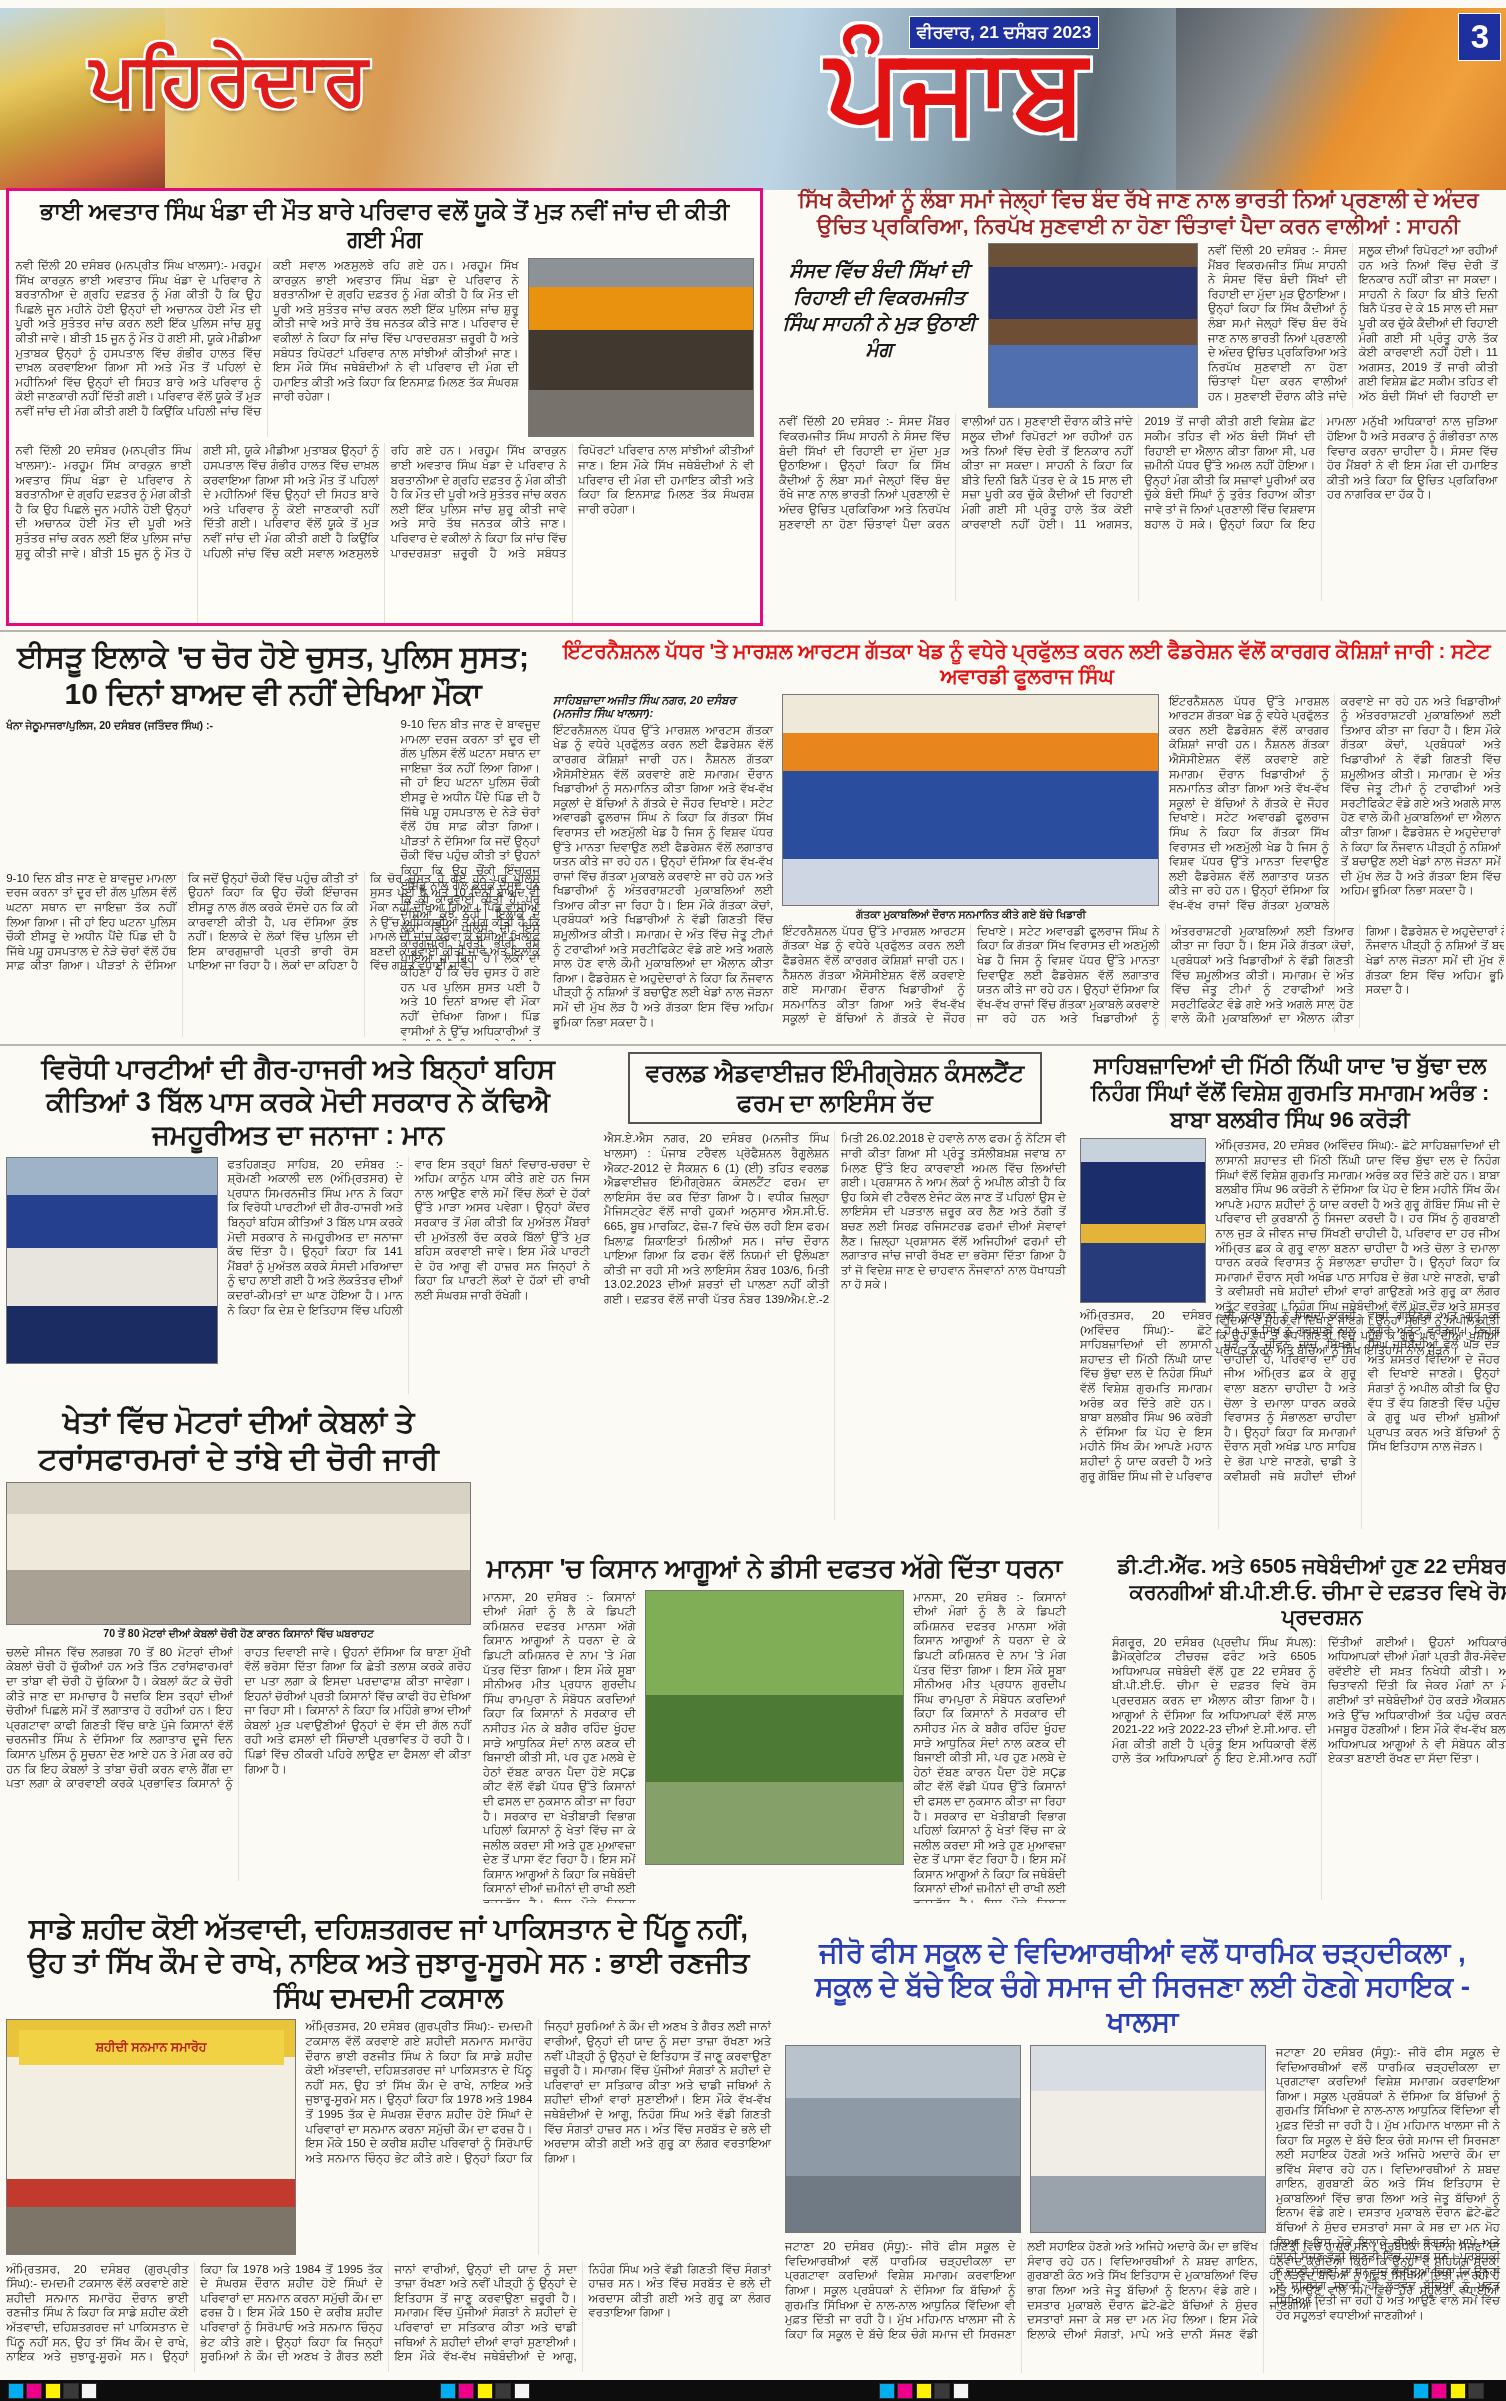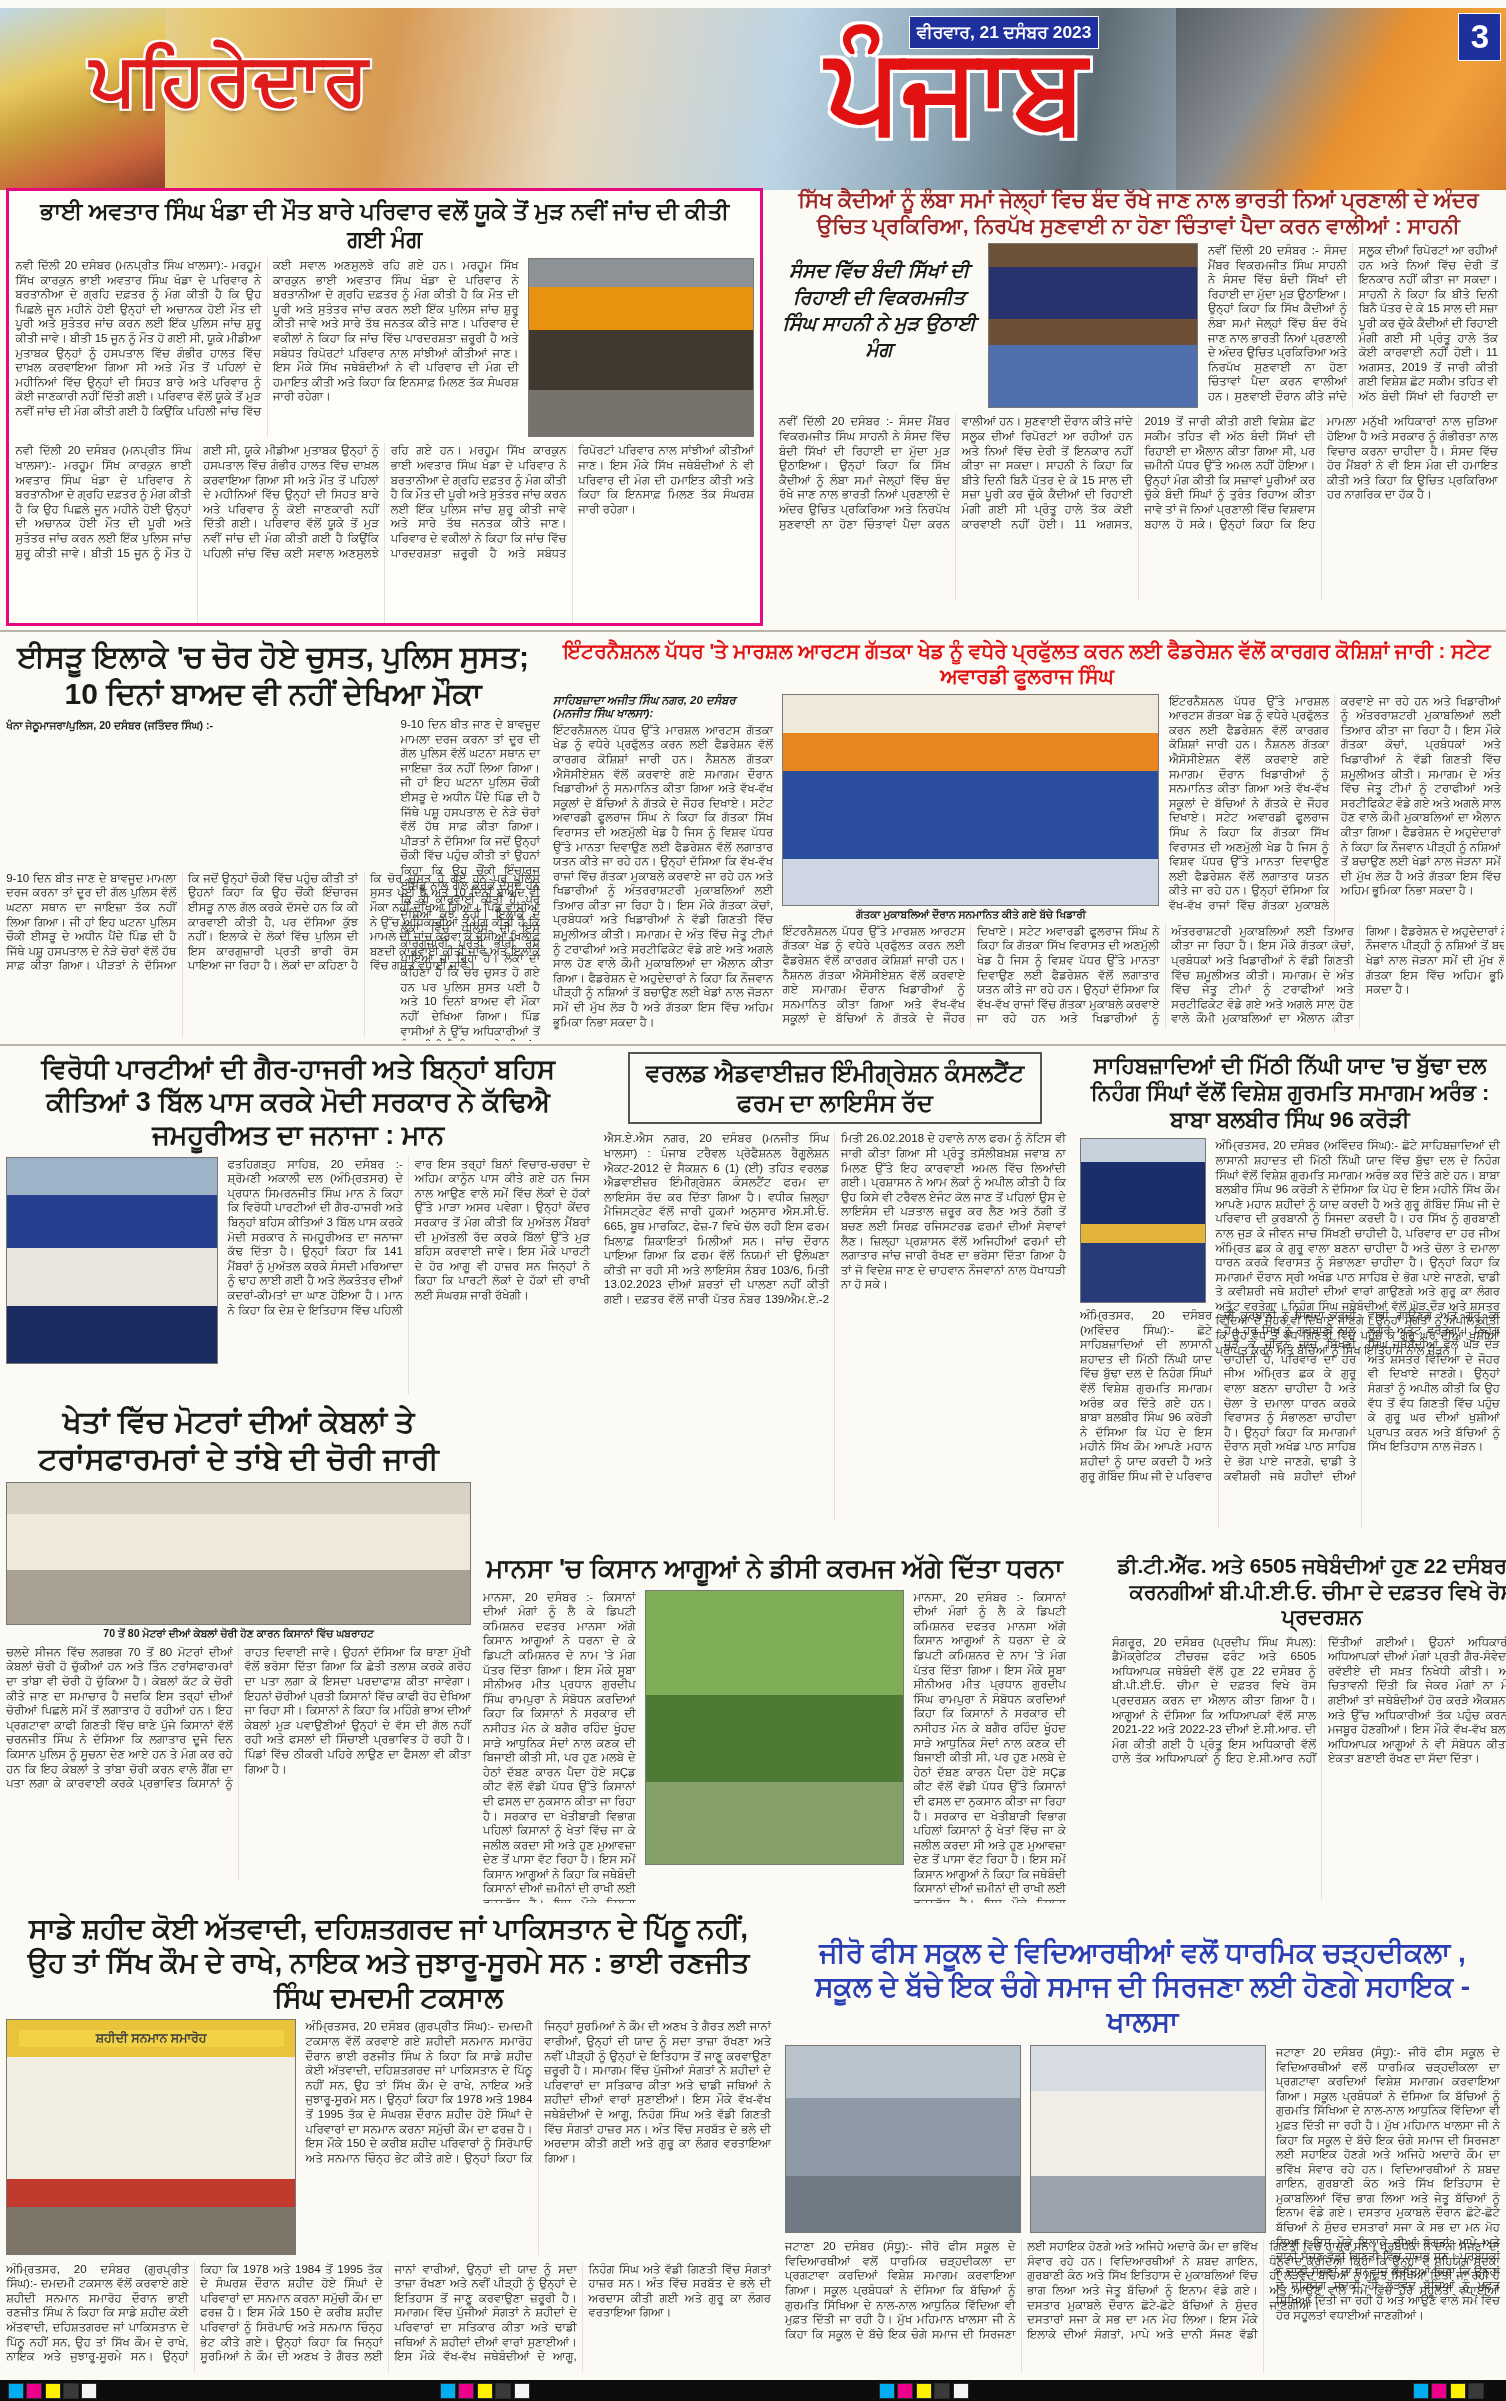--- a/index.html
+++ b/index.html
@@ -37,21 +37,21 @@
   .ph-jail{background:linear-gradient(180deg,#cfd8de 0 26%,#7a2c23 26% 34%,#f3efe6 34% 78%,#b4ab9b 78%);}
   .ph-gatka{background:linear-gradient(180deg,#efe9da 0 18%,#e8851c 18% 36%,#2b4d9e 36% 78%,#cdd6e2 78%);}
   .ph-mann{background:linear-gradient(180deg,#9fb3c8 0 18%,#25408f 18% 44%,#e8e5df 44% 72%,#1b2c63 72%);}
   .ph-nihang{background:linear-gradient(180deg,#c8d2dc 0 14%,#1b2d6b 14% 52%,#e3b33a 52% 64%,#273a7a 64%);}
   .ph-farmers{background:linear-gradient(180deg,#d8d2c4 0 22%,#efe9dc 22% 62%,#a9a294 62%);}
   .ph-protest{background:linear-gradient(180deg,#7fae57 0 38%,#4d7a35 38% 70%,#86a06a 70%);}
   .ph-stage{background:linear-gradient(180deg,#e9c33a 0 16%,#f3eee2 16% 68%,#c23a2e 68% 80%,#7d7668 80%);}
   .ph-school1{background:linear-gradient(180deg,#b9c3cc 0 28%,#8e9aa5 28% 70%,#6f7a85 70%);}
   .ph-school2{background:linear-gradient(180deg,#d7dde2 0 24%,#f0ede6 24% 70%,#9aa2ab 70%);}
   .ph-sign{position:absolute;left:8%;top:40%;font-size:11.8px;font-weight:bold;color:#233;background:rgba(255,255,255,.82);padding:0.8px 4.7px;}
-  .ph-banner{position:absolute;left:4%;top:4%;width:92%;font-size:12.6px;font-weight:bold;color:#404040;background:#f2d245;text-align:center;padding:1px 0;}
+  .ph-banner{position:absolute;left:4%;top:4%;width:92%;font-size:12.6px;font-weight:bold;color:#b91c1c;background:#f2d245;text-align:center;padding:10px 0;}
   
   .footer{position:absolute;left:0;top:2380px;width:1506px;height:21px;background:#0d0d0d;}
   .swgrp{position:absolute;top:3.1px;display:flex;gap:2.4px;}
   .sw{width:14px;height:14px;border:0.8px solid #2a2a2a;}
   .sw-c{background:#00aeef}.sw-m{background:#ec008c}.sw-y{background:#fff200}.sw-k{background:#3a3a3a}.sw-w{background:#f4f4f4}
 </style>
 </head>
 <body>
 
 <div class="page">
@@ -140,21 +140,21 @@
   </div>
 
   <div class="art" style="left:3.1px;top:1401px;width:471px;height:502px;padding:1.6px 3.1px;box-sizing:border-box;">
     <div class="hl" style="font-size:30px;">ਖੇਤਾਂ ਵਿੱਚ ਮੋਟਰਾਂ ਦੀਆਂ ਕੇਬਲਾਂ ਤੇ ਟਰਾਂਸਫਾਰਮਰਾਂ ਦੇ ਤਾਂਬੇ ਦੀ ਚੋਰੀ ਜਾਰੀ</div>
     <div class="ph ph-farmers" style="width:465px;height:143px;margin-top:4.7px;"></div>
     <div class="cap">70 ਤੋਂ 80 ਮੋਟਰਾਂ ਦੀਆਂ ਕੇਬਲਾਂ ਚੋਰੀ ਹੋਣ ਕਾਰਨ ਕਿਸਾਨਾਂ ਵਿੱਚ ਘਬਰਾਹਟ</div>
     <div class="body c2" style="height:236px;margin-top:4.7px;">ਚਲਦੇ ਸੀਜਨ ਵਿੱਚ ਲਗਭਗ 70 ਤੋਂ 80 ਮੋਟਰਾਂ ਦੀਆਂ ਕੇਬਲਾਂ ਚੋਰੀ ਹੋ ਚੁੱਕੀਆਂ ਹਨ ਅਤੇ ਤਿੰਨ ਟਰਾਂਸਫਾਰਮਰਾਂ ਦਾ ਤਾਂਬਾ ਵੀ ਚੋਰੀ ਹੋ ਚੁੱਕਿਆ ਹੈ। ਕੇਬਲਾਂ ਕੱਟ ਕੇ ਚੋਰੀ ਕੀਤੇ ਜਾਣ ਦਾ ਸਮਾਚਾਰ ਹੈ ਜਦਕਿ ਇਸ ਤਰ੍ਹਾਂ ਦੀਆਂ ਚੋਰੀਆਂ ਪਿਛਲੇ ਸਮੇਂ ਤੋਂ ਲਗਾਤਾਰ ਹੋ ਰਹੀਆਂ ਹਨ। ਇਹ ਪ੍ਰਗਟਾਵਾ ਕਾਫੀ ਗਿਣਤੀ ਵਿੱਚ ਥਾਣੇ ਪੁੱਜੇ ਕਿਸਾਨਾਂ ਵੱਲੋਂ ਚਰਨਜੀਤ ਸਿੰਘ ਨੇ ਦੱਸਿਆ ਕਿ ਲਗਾਤਾਰ ਦੂਜੇ ਦਿਨ ਕਿਸਾਨ ਪੁਲਿਸ ਨੂੰ ਸੂਚਨਾ ਦੇਣ ਆਏ ਹਨ ਤੇ ਮੰਗ ਕਰ ਰਹੇ ਹਨ ਕਿ ਇਹ ਕੇਬਲਾਂ ਤੇ ਤਾਂਬਾ ਚੋਰੀ ਕਰਨ ਵਾਲੇ ਗੈਂਗ ਦਾ ਪਤਾ ਲਗਾ ਕੇ ਕਾਰਵਾਈ ਕਰਕੇ ਪ੍ਰਭਾਵਿਤ ਕਿਸਾਨਾਂ ਨੂੰ ਰਾਹਤ ਦਿਵਾਈ ਜਾਵੇ। ਉਹਨਾਂ ਦੱਸਿਆ ਕਿ ਥਾਣਾ ਮੁੱਖੀ ਵੱਲੋਂ ਭਰੋਸਾ ਦਿੱਤਾ ਗਿਆ ਕਿ ਛੇਤੀ ਤਲਾਸ਼ ਕਰਕੇ ਗਰੋਹ ਦਾ ਪਤਾ ਲਗਾ ਕੇ ਇਸਦਾ ਪਰਦਾਫਾਸ਼ ਕੀਤਾ ਜਾਵੇਗਾ। ਇਹਨਾਂ ਚੋਰੀਆਂ ਪ੍ਰਤੀ ਕਿਸਾਨਾਂ ਵਿੱਚ ਕਾਫੀ ਰੋਹ ਦੇਖਿਆ ਜਾ ਰਿਹਾ ਸੀ। ਕਿਸਾਨਾਂ ਨੇ ਕਿਹਾ ਕਿ ਮਹਿੰਗੇ ਭਾਅ ਦੀਆਂ ਕੇਬਲਾਂ ਮੁੜ ਪਵਾਉਣੀਆਂ ਉਨ੍ਹਾਂ ਦੇ ਵੱਸ ਦੀ ਗੱਲ ਨਹੀਂ ਰਹੀ ਅਤੇ ਫਸਲਾਂ ਦੀ ਸਿੰਚਾਈ ਪ੍ਰਭਾਵਿਤ ਹੋ ਰਹੀ ਹੈ। ਪਿੰਡਾਂ ਵਿੱਚ ਠੀਕਰੀ ਪਹਿਰੇ ਲਾਉਣ ਦਾ ਫੈਸਲਾ ਵੀ ਕੀਤਾ ਗਿਆ ਹੈ।</div>
   </div>
 
   <div class="art" style="left:480px;top:1550px;width:589px;height:353px;padding:1.6px 3.1px;box-sizing:border-box;">
-    <div class="hl" style="font-size:26px;">ਮਾਨਸਾ 'ਚ ਕਿਸਾਨ ਆਗੂਆਂ ਨੇ ਡੀਸੀ ਕਰਮਜ ਅੱਗੇ ਦਿੱਤਾ ਧਰਨਾ</div>
+    <div class="hl" style="font-size:26px;">ਮਾਨਸਾ 'ਚ ਕਿਸਾਨ ਆਗੂਆਂ ਨੇ ਡੀਸੀ ਦਫਤਰ ਅੱਗੇ ਦਿੱਤਾ ਧਰਨਾ</div>
     <div class="row" style="margin-top:4.7px;">
       <div class="grow body" style="height:275px;">ਮਾਨਸਾ, 20 ਦਸੰਬਰ :- ਕਿਸਾਨਾਂ ਦੀਆਂ ਮੰਗਾਂ ਨੂੰ ਲੈ ਕੇ ਡਿਪਟੀ ਕਮਿਸ਼ਨਰ ਦਫਤਰ ਮਾਨਸਾ ਅੱਗੇ ਕਿਸਾਨ ਆਗੂਆਂ ਨੇ ਧਰਨਾ ਦੇ ਕੇ ਡਿਪਟੀ ਕਮਿਸ਼ਨਰ ਦੇ ਨਾਮ 'ਤੇ ਮੰਗ ਪੱਤਰ ਦਿੱਤਾ ਗਿਆ। ਇਸ ਮੌਕੇ ਸੂਬਾ ਸੀਨੀਅਰ ਮੀਤ ਪ੍ਰਧਾਨ ਗੁਰਦੀਪ ਸਿੰਘ ਰਾਮਪੁਰਾ ਨੇ ਸੰਬੋਧਨ ਕਰਦਿਆਂ ਕਿਹਾ ਕਿ ਕਿਸਾਨਾਂ ਨੇ ਸਰਕਾਰ ਦੀ ਨਸੀਹਤ ਮੰਨ ਕੇ ਬਗੈਰ ਰਹਿੰਦ ਖੂੰਹਦ ਸਾੜੇ ਆਧੁਨਿਕ ਸੰਦਾਂ ਨਾਲ ਕਣਕ ਦੀ ਬਿਜਾਈ ਕੀਤੀ ਸੀ, ਪਰ ਹੁਣ ਮਲਬੇ ਦੇ ਹੇਠਾਂ ਦੱਬਣ ਕਾਰਨ ਪੈਦਾ ਹੋਏ ਸÇਡ ਕੀਟ ਵੱਲੋਂ ਵੱਡੀ ਪੱਧਰ ਉੱਤੇ ਕਿਸਾਨਾਂ ਦੀ ਫਸਲ ਦਾ ਨੁਕਸਾਨ ਕੀਤਾ ਜਾ ਰਿਹਾ ਹੈ। ਸਰਕਾਰ ਦਾ ਖੇਤੀਬਾੜੀ ਵਿਭਾਗ ਪਹਿਲਾਂ ਕਿਸਾਨਾਂ ਨੂੰ ਖੇਤਾਂ ਵਿੱਚ ਜਾ ਕੇ ਜਲੀਲ ਕਰਦਾ ਸੀ ਅਤੇ ਹੁਣ ਮੁਆਵਜ਼ਾ ਦੇਣ ਤੋਂ ਪਾਸਾ ਵੱਟ ਰਿਹਾ ਹੈ। ਇਸ ਸਮੇਂ ਕਿਸਾਨ ਆਗੂਆਂ ਨੇ ਕਿਹਾ ਕਿ ਜਥੇਬੰਦੀ ਕਿਸਾਨਾਂ ਦੀਆਂ ਜ਼ਮੀਨਾਂ ਦੀ ਰਾਖੀ ਲਈ ਵਚਨਵੱਧ ਹੈ। ਇਸ ਮੌਕੇ ਜ਼ਿਲ੍ਹਾ ਪ੍ਰਧਾਨ ਲਖਵੀਰ ਸਿੰਘ ਅਕਲੀਆ, ਸੱਤਪਾਲ ਸਿੰਘ, ਬਲਜੀਤ ਸਿੰਘ ਭੈਣੀ ਆਦਿ ਕਿਸਾਨ ਆਗੂ ਹਾਜ਼ਰ ਸਨ।</div>
       <div class="ph ph-protest" style="width:259px;height:275px;flex:0 0 auto;"></div>
       <div class="grow body" style="height:275px;">ਮਾਨਸਾ, 20 ਦਸੰਬਰ :- ਕਿਸਾਨਾਂ ਦੀਆਂ ਮੰਗਾਂ ਨੂੰ ਲੈ ਕੇ ਡਿਪਟੀ ਕਮਿਸ਼ਨਰ ਦਫਤਰ ਮਾਨਸਾ ਅੱਗੇ ਕਿਸਾਨ ਆਗੂਆਂ ਨੇ ਧਰਨਾ ਦੇ ਕੇ ਡਿਪਟੀ ਕਮਿਸ਼ਨਰ ਦੇ ਨਾਮ 'ਤੇ ਮੰਗ ਪੱਤਰ ਦਿੱਤਾ ਗਿਆ। ਇਸ ਮੌਕੇ ਸੂਬਾ ਸੀਨੀਅਰ ਮੀਤ ਪ੍ਰਧਾਨ ਗੁਰਦੀਪ ਸਿੰਘ ਰਾਮਪੁਰਾ ਨੇ ਸੰਬੋਧਨ ਕਰਦਿਆਂ ਕਿਹਾ ਕਿ ਕਿਸਾਨਾਂ ਨੇ ਸਰਕਾਰ ਦੀ ਨਸੀਹਤ ਮੰਨ ਕੇ ਬਗੈਰ ਰਹਿੰਦ ਖੂੰਹਦ ਸਾੜੇ ਆਧੁਨਿਕ ਸੰਦਾਂ ਨਾਲ ਕਣਕ ਦੀ ਬਿਜਾਈ ਕੀਤੀ ਸੀ, ਪਰ ਹੁਣ ਮਲਬੇ ਦੇ ਹੇਠਾਂ ਦੱਬਣ ਕਾਰਨ ਪੈਦਾ ਹੋਏ ਸÇਡ ਕੀਟ ਵੱਲੋਂ ਵੱਡੀ ਪੱਧਰ ਉੱਤੇ ਕਿਸਾਨਾਂ ਦੀ ਫਸਲ ਦਾ ਨੁਕਸਾਨ ਕੀਤਾ ਜਾ ਰਿਹਾ ਹੈ। ਸਰਕਾਰ ਦਾ ਖੇਤੀਬਾੜੀ ਵਿਭਾਗ ਪਹਿਲਾਂ ਕਿਸਾਨਾਂ ਨੂੰ ਖੇਤਾਂ ਵਿੱਚ ਜਾ ਕੇ ਜਲੀਲ ਕਰਦਾ ਸੀ ਅਤੇ ਹੁਣ ਮੁਆਵਜ਼ਾ ਦੇਣ ਤੋਂ ਪਾਸਾ ਵੱਟ ਰਿਹਾ ਹੈ। ਇਸ ਸਮੇਂ ਕਿਸਾਨ ਆਗੂਆਂ ਨੇ ਕਿਹਾ ਕਿ ਜਥੇਬੰਦੀ ਕਿਸਾਨਾਂ ਦੀਆਂ ਜ਼ਮੀਨਾਂ ਦੀ ਰਾਖੀ ਲਈ ਵਚਨਵੱਧ ਹੈ। ਇਸ ਮੌਕੇ ਜ਼ਿਲ੍ਹਾ ਪ੍ਰਧਾਨ ਲਖਵੀਰ ਸਿੰਘ ਅਕਲੀਆ, ਸੱਤਪਾਲ ਸਿੰਘ, ਬਲਜੀਤ ਸਿੰਘ ਭੈਣੀ ਆਦਿ ਕਿਸਾਨ ਆਗੂ ਹਾਜ਼ਰ ਸਨ।</div>
     </div>
   </div>
 
   <div class="art" style="left:1077px;top:1550px;width:426px;height:353px;padding:1.6px 3.1px;box-sizing:border-box;margin-left:32px;">
     <div class="hl" style="font-size:21px;">ਡੀ.ਟੀ.ਐੱਫ. ਅਤੇ 6505 ਜਥੇਬੰਦੀਆਂ ਹੁਣ 22 ਦਸੰਬਰ ਨੂੰ ਕਰਨਗੀਆਂ ਬੀ.ਪੀ.ਈ.ਓ. ਚੀਮਾ ਦੇ ਦਫ਼ਤਰ ਵਿਖੇ ਰੋਸ ਪ੍ਰਦਰਸ਼ਨ</div>
     <div class="body c2" style="height:265px;margin-top:4.7px;">ਸੰਗਰੂਰ, 20 ਦਸੰਬਰ (ਪ੍ਰਦੀਪ ਸਿੰਘ ਸੱਪਲ): ਡੈਮੋਕ੍ਰੇਟਿਕ ਟੀਚਰਜ਼ ਫਰੰਟ ਅਤੇ 6505 ਅਧਿਆਪਕ ਜਥੇਬੰਦੀ ਵੱਲੋਂ ਹੁਣ 22 ਦਸੰਬਰ ਨੂੰ ਬੀ.ਪੀ.ਈ.ਓ. ਚੀਮਾ ਦੇ ਦਫ਼ਤਰ ਵਿਖੇ ਰੋਸ ਪ੍ਰਦਰਸ਼ਨ ਕਰਨ ਦਾ ਐਲਾਨ ਕੀਤਾ ਗਿਆ ਹੈ। ਆਗੂਆਂ ਨੇ ਦੱਸਿਆ ਕਿ ਅਧਿਆਪਕਾਂ ਵੱਲੋਂ ਸਾਲ 2021-22 ਅਤੇ 2022-23 ਦੀਆਂ ਏ.ਸੀ.ਆਰ. ਦੀ ਮੰਗ ਕੀਤੀ ਗਈ ਹੈ ਪ੍ਰੰਤੂ ਇਸ ਅਧਿਕਾਰੀ ਵੱਲੋਂ ਹਾਲੇ ਤੱਕ ਅਧਿਆਪਕਾਂ ਨੂੰ ਇਹ ਏ.ਸੀ.ਆਰ ਨਹੀਂ ਦਿੱਤੀਆਂ ਗਈਆਂ। ਉਹਨਾਂ ਅਧਿਕਾਰੀ ਦੇ ਅਧਿਆਪਕਾਂ ਦੀਆਂ ਮੰਗਾਂ ਪ੍ਰਤੀ ਗੈਰ-ਸੰਵੇਦਨਸ਼ੀਲ ਰਵੱਈਏ ਦੀ ਸਖ਼ਤ ਨਿਖੇਧੀ ਕੀਤੀ। ਆਗੂਆਂ ਚਿਤਾਵਨੀ ਦਿੱਤੀ ਕਿ ਜੇਕਰ ਮੰਗਾਂ ਨਾ ਮੰਨੀਆਂ ਗਈਆਂ ਤਾਂ ਜਥੇਬੰਦੀਆਂ ਹੋਰ ਕਰੜੇ ਐਕਸ਼ਨ ਕਰਨ ਅਤੇ ਉੱਚ ਅਧਿਕਾਰੀਆਂ ਤੱਕ ਪਹੁੰਚ ਕਰਨ ਲਈ ਮਜਬੂਰ ਹੋਣਗੀਆਂ। ਇਸ ਮੌਕੇ ਵੱਖ-ਵੱਖ ਬਲਾਕਾਂ ਦੇ ਅਧਿਆਪਕ ਆਗੂਆਂ ਨੇ ਵੀ ਸੰਬੋਧਨ ਕੀਤਾ ਅਤੇ ਏਕਤਾ ਬਣਾਈ ਰੱਖਣ ਦਾ ਸੱਦਾ ਦਿੱਤਾ।</div>

